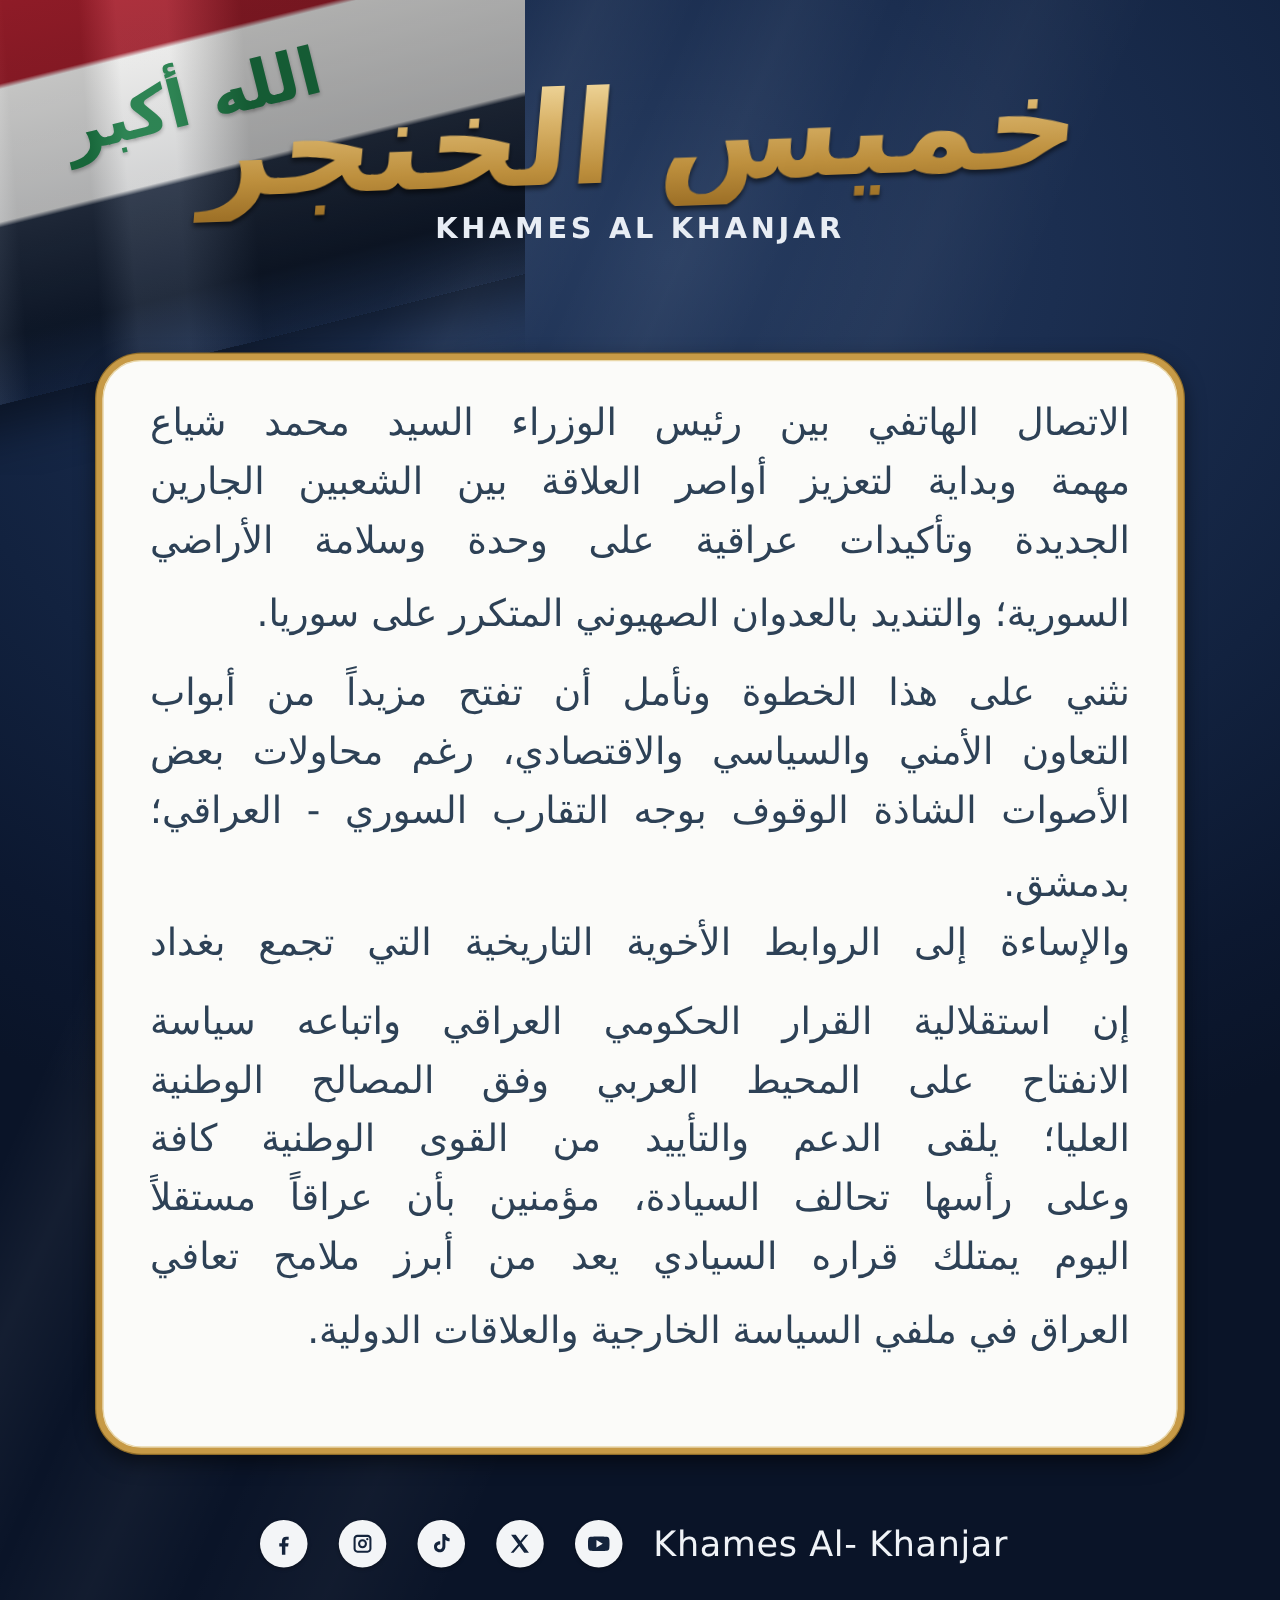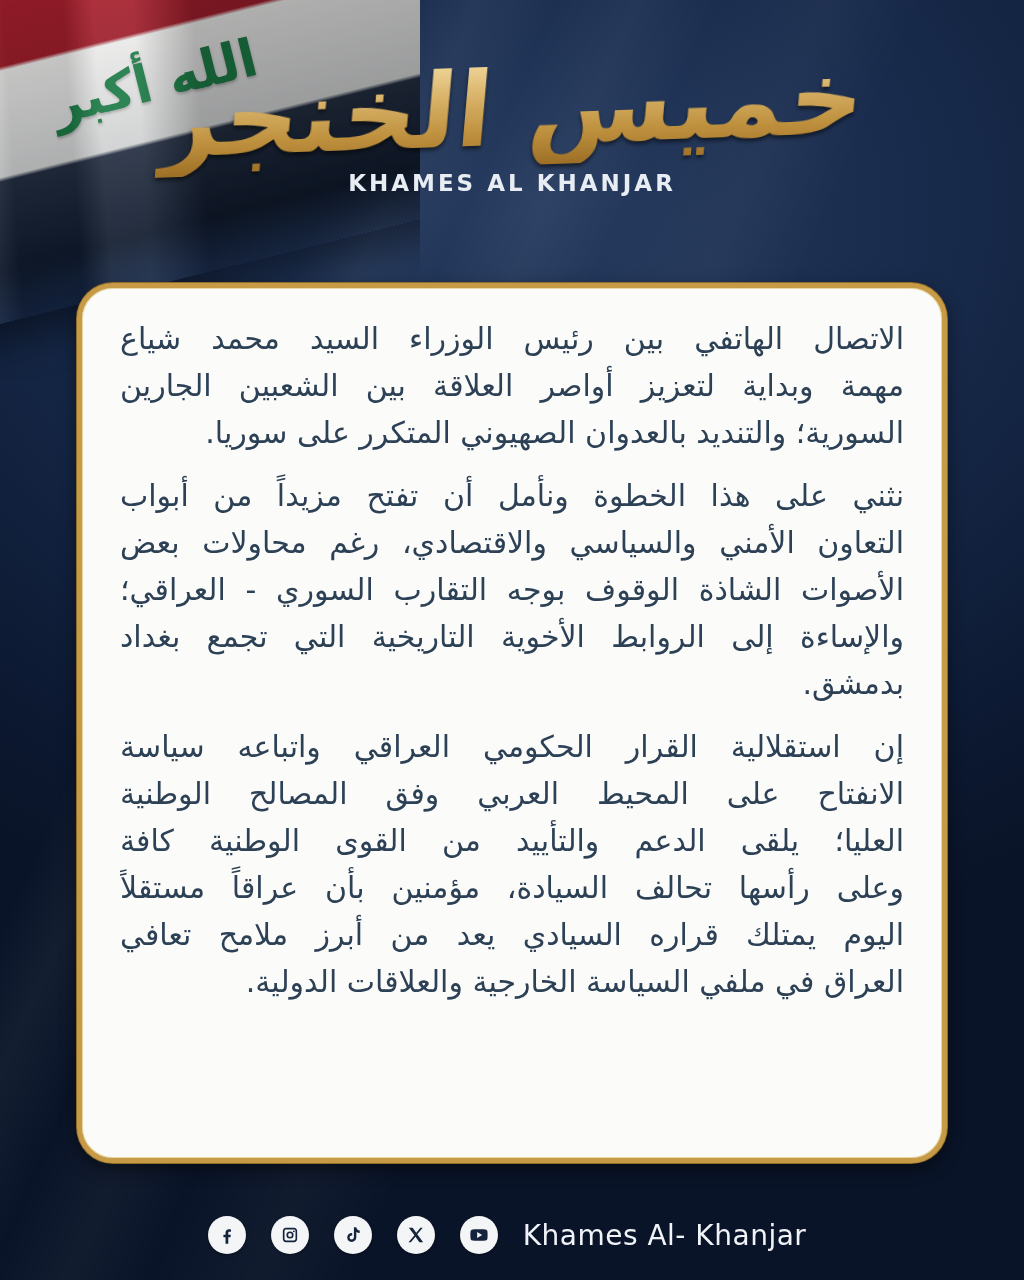--- a/index.html
+++ b/index.html
@@ -71,21 +71,21 @@
                 inset 0 0 0 1px #e9d7a8;
     padding:27px 38px 0 38px;
     direction:rtl;
   }
   .para { margin-bottom:16px; }
   .line {
     font-size:30px; line-height:47px; color:#2d4156;
     white-space:nowrap; overflow:hidden;
     text-align:justify; text-align-last:justify;
   }
-  .line.last { text-align-last:right; }
+  .line.last { text-align-last:right;margin-top:12px; }
 
   
   .footer {
     position:absolute; left:0; bottom:26px; width:100%;
     display:flex; align-items:center; justify-content:center; gap:25px;
   }
   .social {
     width:38px; height:38px; border-radius:50%;
     background:#f3f5f7; display:flex; align-items:center; justify-content:center;
     box-shadow:0 1px 3px rgba(0,0,0,0.35);
@@ -109,28 +109,29 @@
 
   <div class="header">
     <div class="calligraphy">خميس الخنجر</div>
     <div class="en-name">KHAMES AL KHANJAR</div>
   </div>
 
   <div class="card">
     <div class="para">
       <div class="line">الاتصال الهاتفي بين رئيس الوزراء السيد محمد شياع</div>
       <div class="line">مهمة وبداية لتعزيز أواصر العلاقة بين الشعبين الجارين</div>
+      <div class="line">الجديدة وتأكيدات عراقية على وحدة وسلامة الأراضي</div>
       <div class="line last">السورية؛ والتنديد بالعدوان الصهيوني المتكرر على سوريا.</div>
     </div>
     <div class="para">
       <div class="line">نثني على هذا الخطوة ونأمل أن تفتح مزيداً من أبواب</div>
       <div class="line">التعاون الأمني والسياسي والاقتصادي، رغم محاولات بعض</div>
       <div class="line">الأصوات الشاذة الوقوف بوجه التقارب السوري - العراقي؛</div>
+      <div class="line last">بدمشق.</div>
       <div class="line">والإساءة إلى الروابط الأخوية التاريخية التي تجمع بغداد</div>
-      <div class="line last">بدمشق.</div>
     </div>
     <div class="para">
       <div class="line">إن استقلالية القرار الحكومي العراقي واتباعه سياسة</div>
       <div class="line">الانفتاح على المحيط العربي وفق المصالح الوطنية</div>
       <div class="line">العليا؛ يلقى الدعم والتأييد من القوى الوطنية كافة</div>
       <div class="line">وعلى رأسها تحالف السيادة، مؤمنين بأن عراقاً مستقلاً</div>
       <div class="line">اليوم يمتلك قراره السيادي يعد من أبرز ملامح تعافي</div>
       <div class="line last">العراق في ملفي السياسة الخارجية والعلاقات الدولية.</div>
     </div>
   </div>

